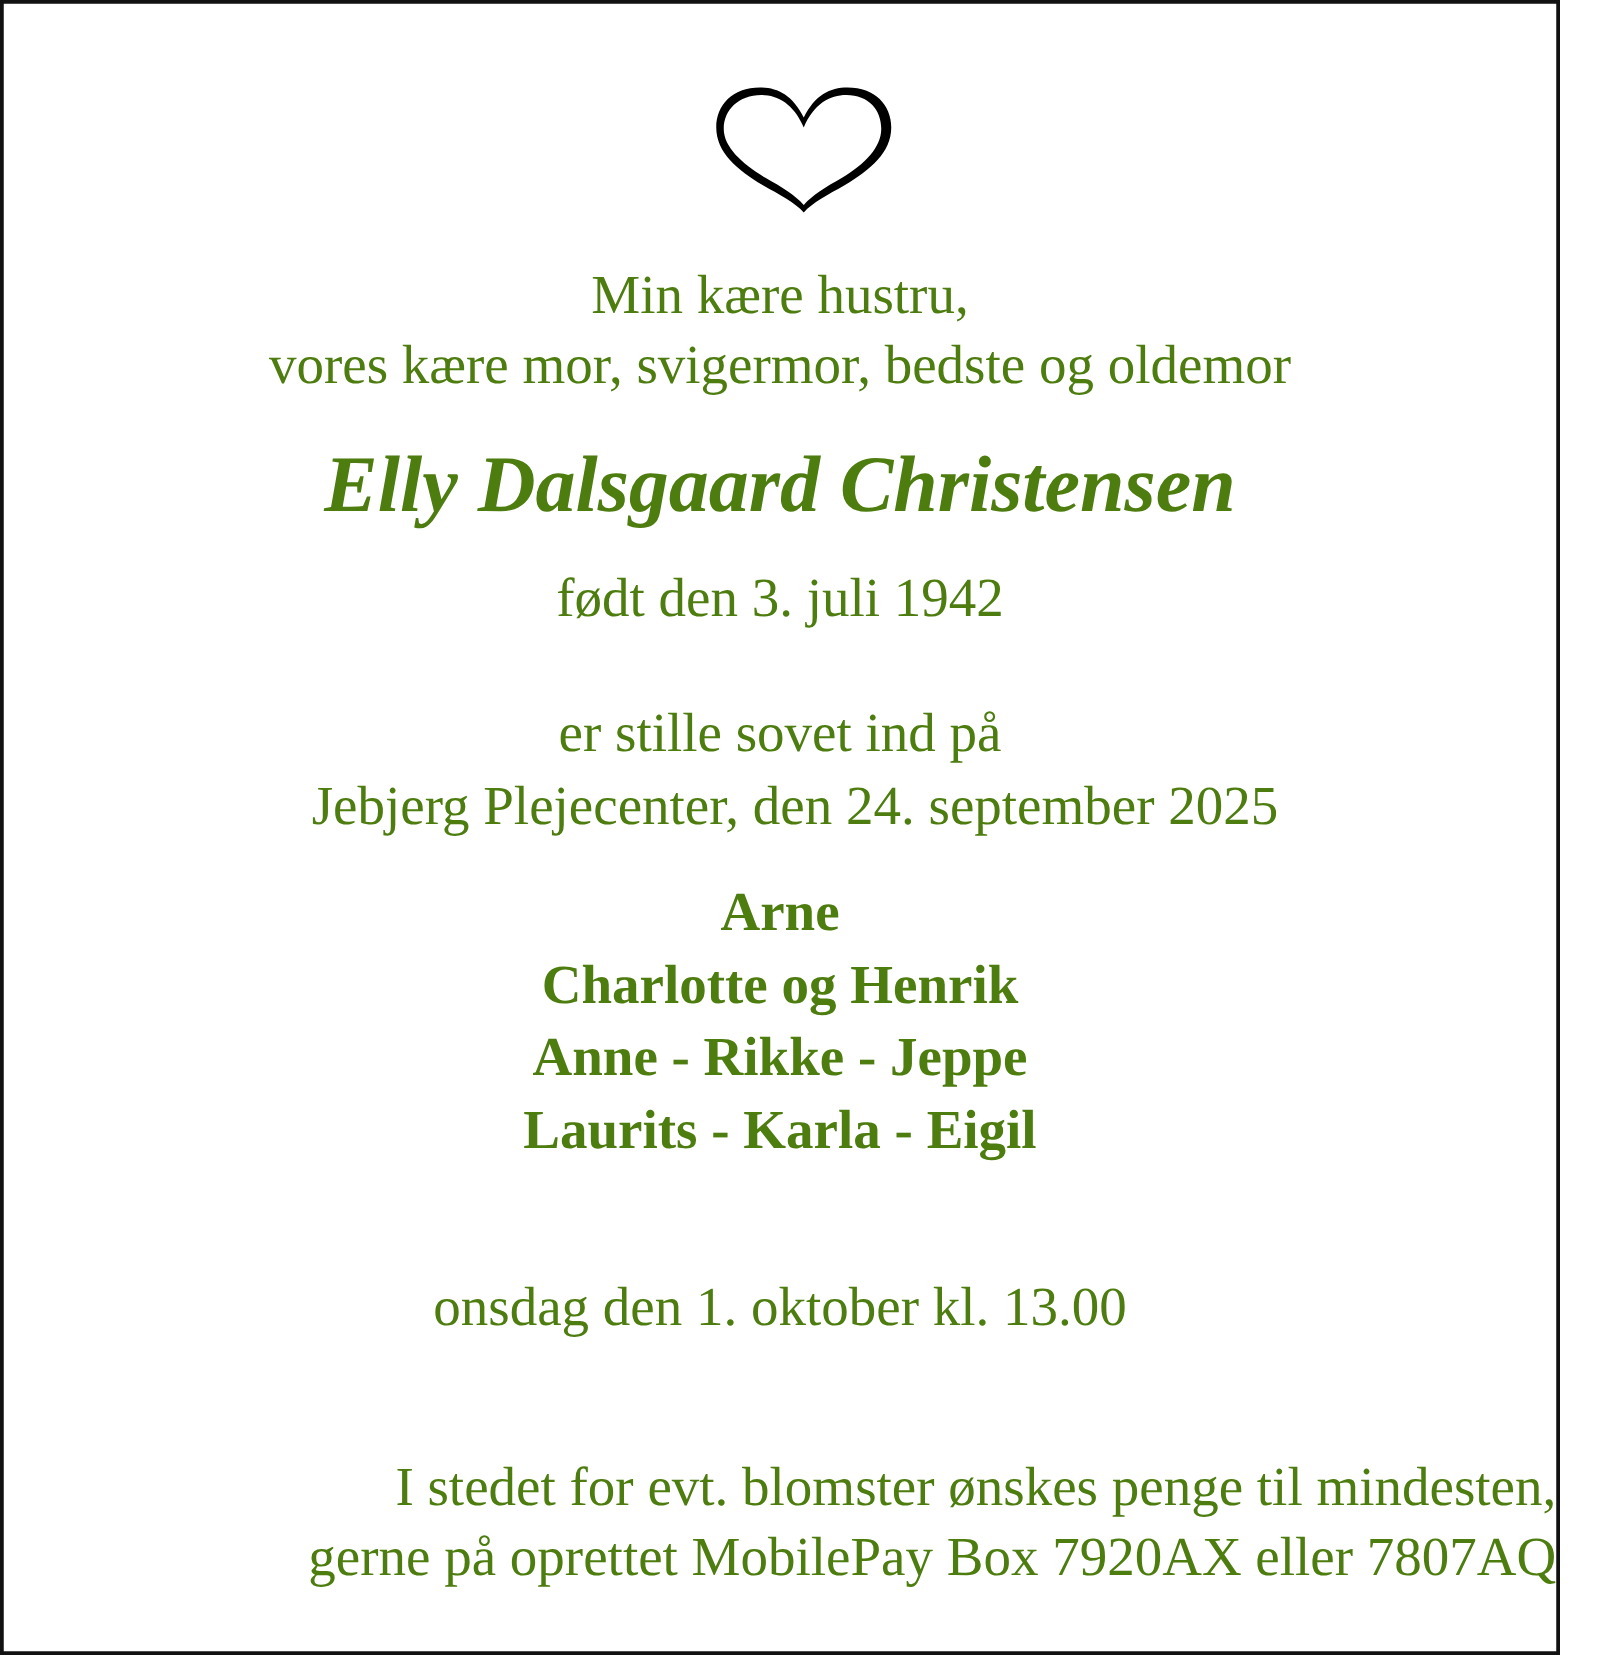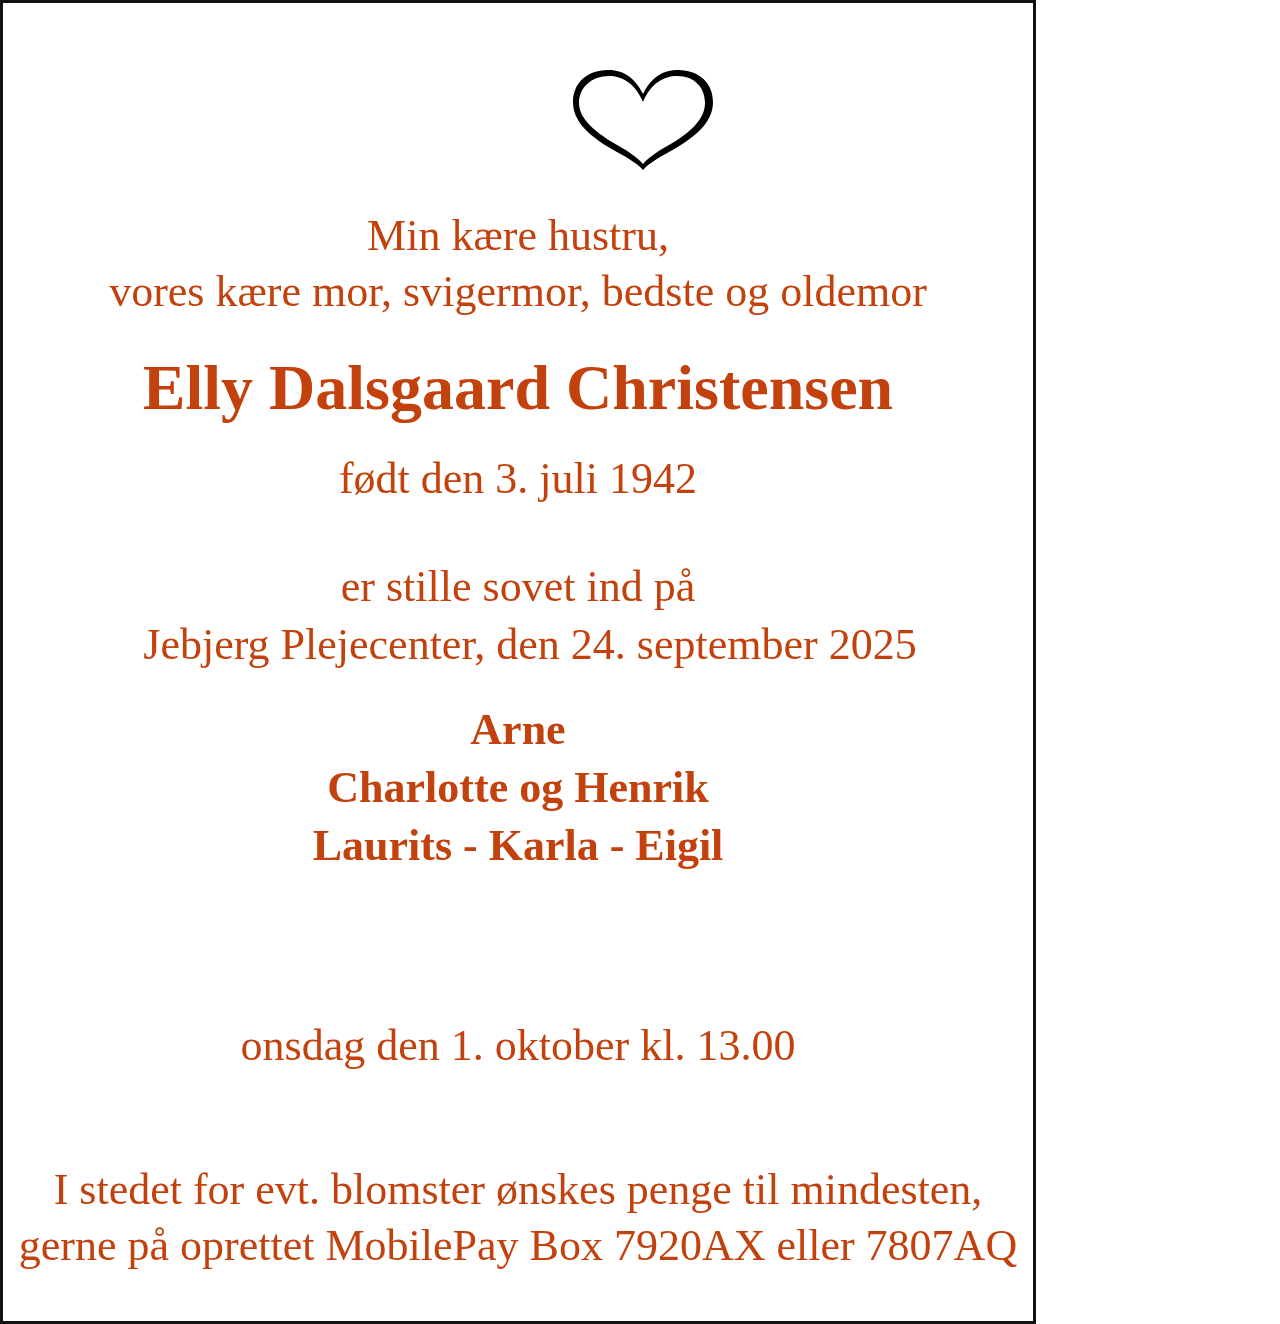--- a/index.html
+++ b/index.html
@@ -2,26 +2,26 @@
 <html><head>
   <meta charset="utf-8">
   <style>
     html, body {
       margin: 0;
       padding: 0;
       background: #ffffff;
     }
     .notice {
       position: relative;
-      width: 1036px;
+      width: 1248px;
       height: 1324px;
       box-sizing: border-box;
       border: 3px solid #111111;
       background: #ffffff;
-      color: #c2410c;
+      color: #4d7c0f;
       font-family: "Liberation Serif", "DejaVu Serif", serif;
       text-align: center;
       overflow: hidden;
     }
     .heart {
       position: absolute;
       left: 567px;
       top: 63px;
       width: 146px;
       height: 106px;
@@ -35,20 +35,21 @@
     .intro {
       top: 205px;
       font-size: 44px;
       line-height: 56px;
     }
     .name {
       top: 345px;
       font-size: 64px;
       line-height: 80px;
       font-weight: bold;
+      font-style: italic;
     }
     .born {
       top: 448px;
       font-size: 44px;
       line-height: 56px;
     }
     .passed {
       top: 556px;
       font-size: 44px;
       line-height: 56px;
@@ -68,20 +69,21 @@
     .family div, .intro div, .funeral div, .donation div { display: block; }
     .funeral {
       top: 1014px;
       font-size: 44px;
       line-height: 58px;
     }
     .donation {
       top: 1159px;
       font-size: 44px;
       line-height: 56px;
+      text-align: right;
     }
   </style>
 </head>
 <body>
 
 <div class="notice">
 
   <svg class="heart" viewBox="0 0 146 106" xmlns="http://www.w3.org/2000/svg">
     <path d="M73 28
              C 64 10, 52 4, 38 4
@@ -112,20 +114,21 @@
 
   <div class="line born">født den 3. juli 1942</div>
 
   <div class="line passed">er stille sovet ind på</div>
 
   <div class="line place">Jebjerg Plejecenter, den 24. september 2025</div>
 
   <div class="line family">
     <div>Arne</div>
     <div>Charlotte og Henrik</div>
+    <div>Anne - Rikke - Jeppe</div>
     <div>Laurits - Karla - Eigil</div>
   </div>
 
   <div class="line funeral">
     <div>onsdag den 1. oktober kl. 13.00</div>
   </div>
 
   <div class="line donation">
     <div>I stedet for evt. blomster ønskes penge til mindesten,</div>
     <div>gerne på oprettet MobilePay Box 7920AX eller 7807AQ</div>

